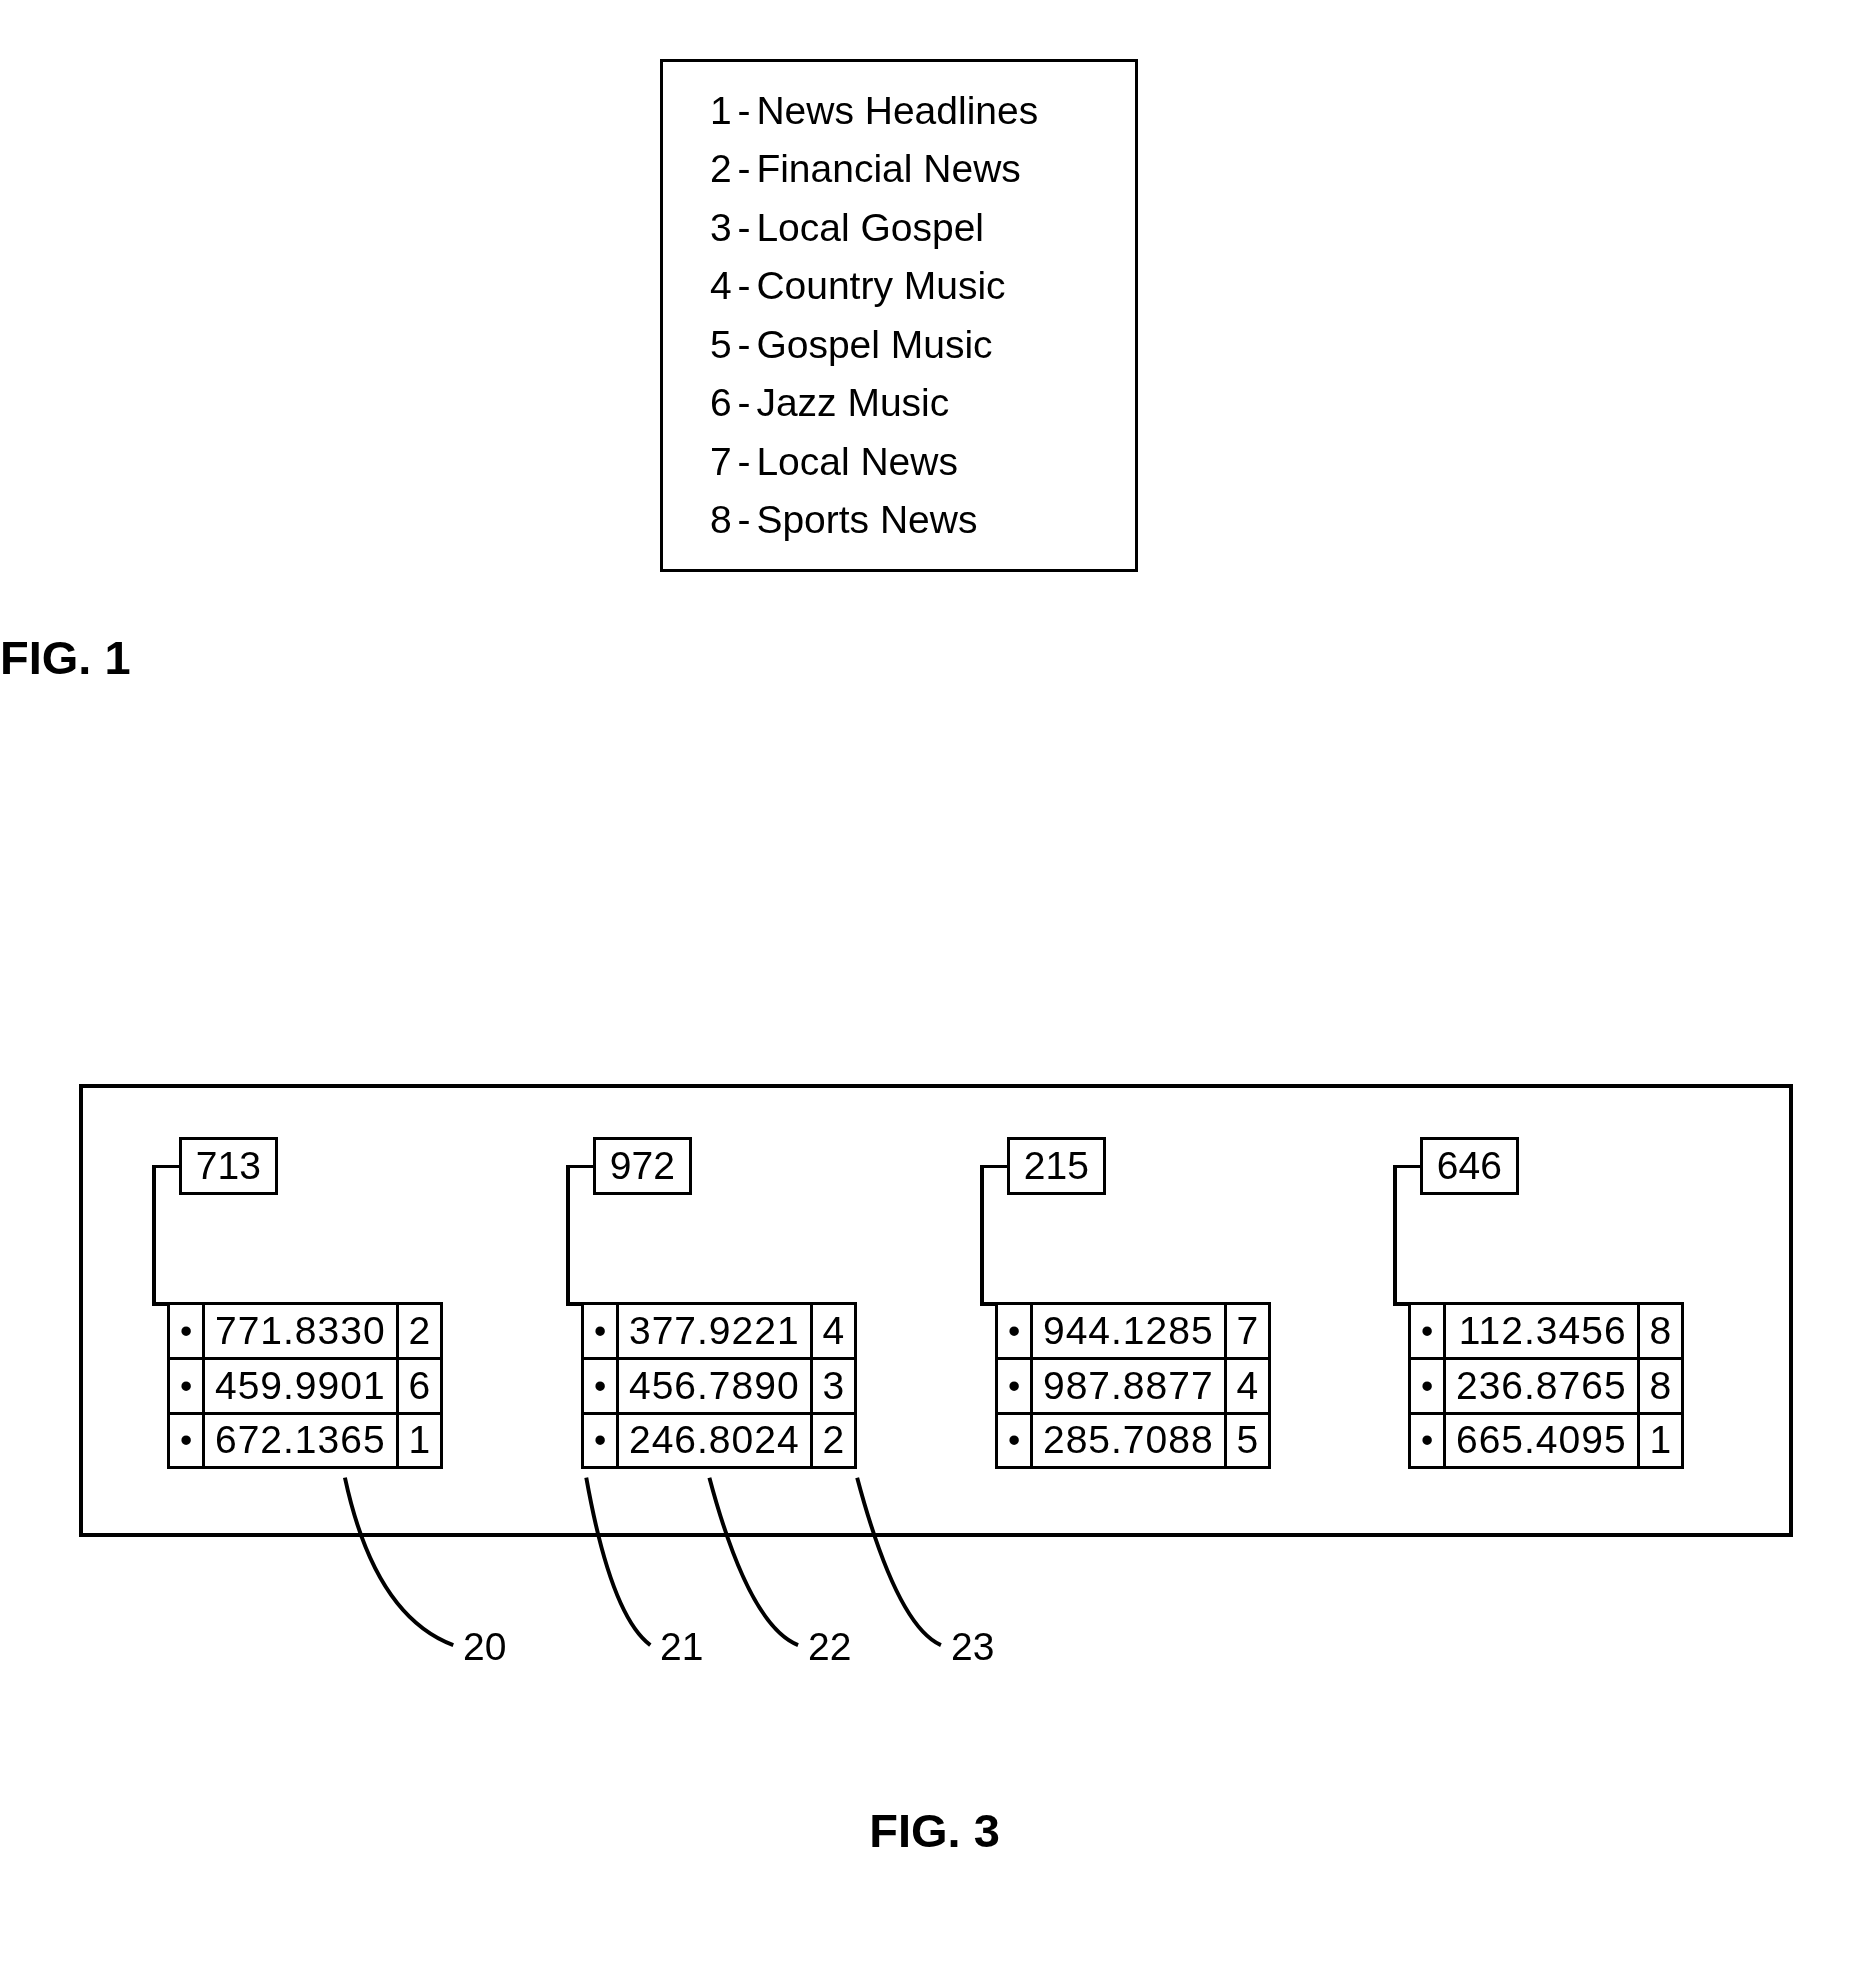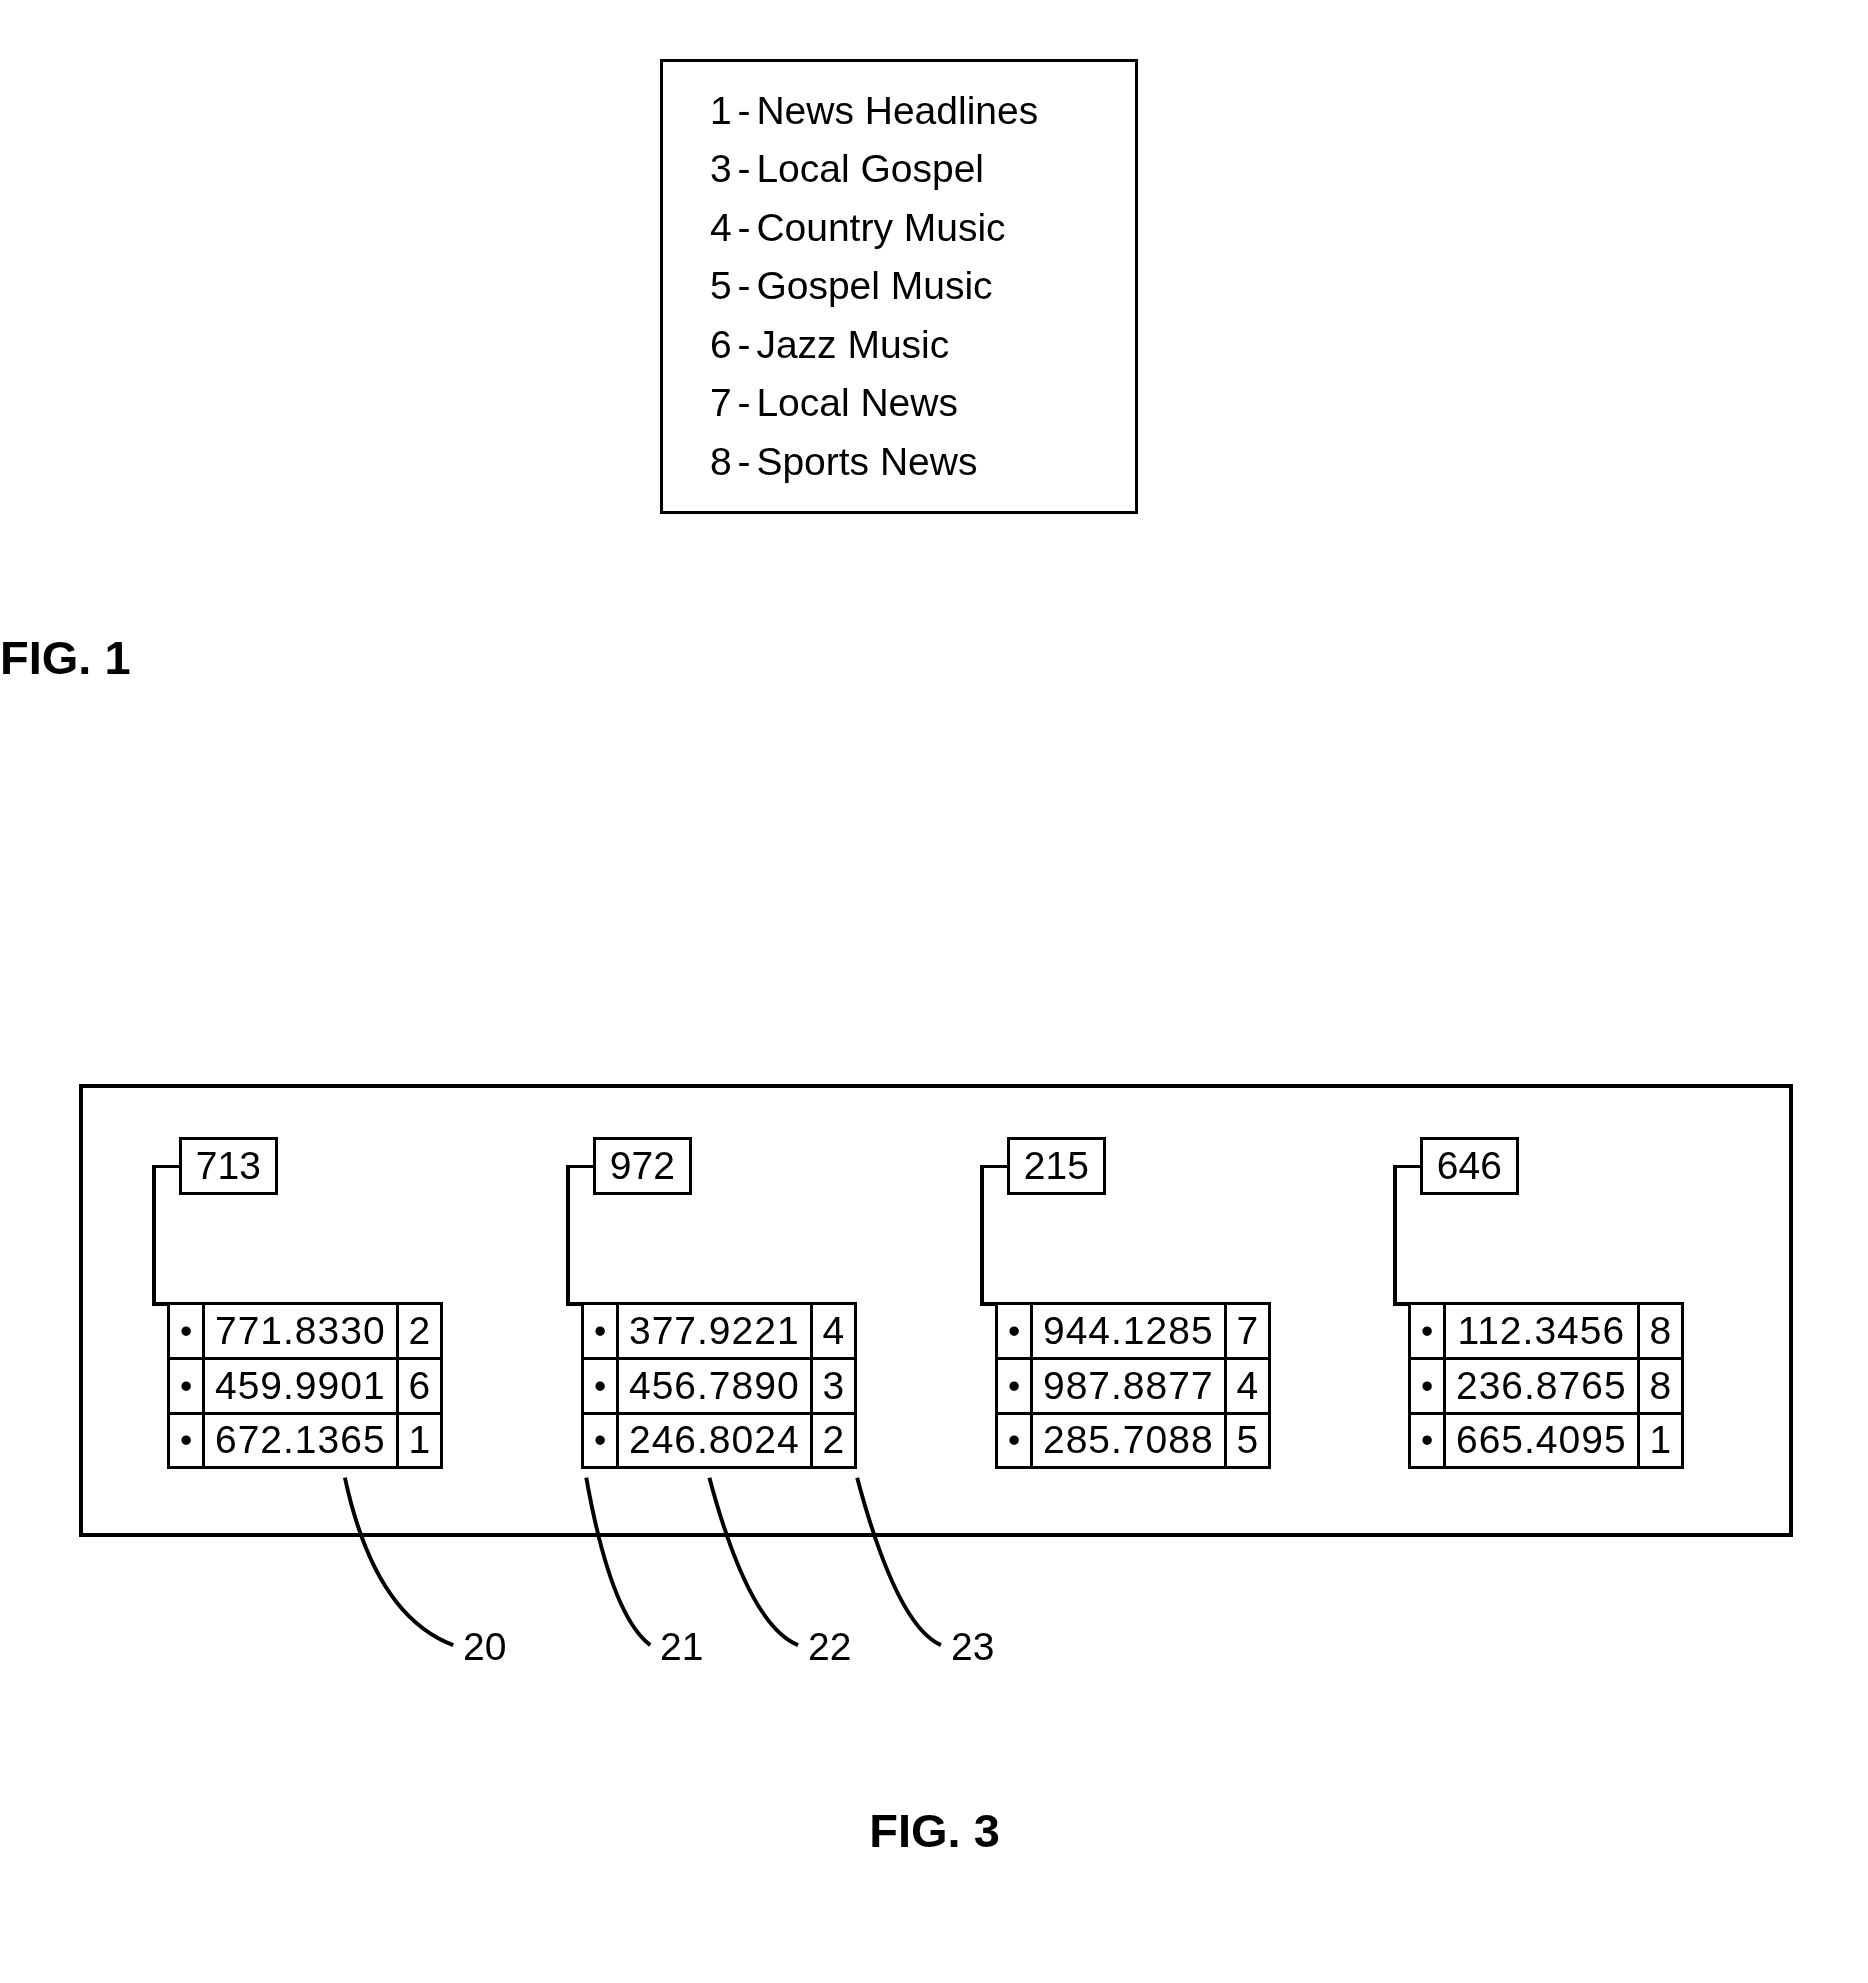--- a/index.html
+++ b/index.html
@@ -65,30 +65,31 @@
     position: absolute;
   }
   .entry-table td {
     border: 3.9px solid #000;
     font-size: 39px;
     padding: 3.9px 9.9px;
     background: #fff;
     text-align: center;
   }
   .entry-table td.dot { width: 39px; font-size:35px; }
-  .entry-table td.phone { width: 227px; letter-spacing:1px;}
+  .entry-table td.phone { width: 227px; letter-spacing:1px;text-align:right;}
   .entry-table td.code { width: 43px; }
   .fig3-label { font-weight: bold; font-size: 47px; text-align:center; position:absolute; left:0; right:0; top: 1803px; }
   .ref-num { position:absolute; font-size: 39px; }
 </style>
 </head>
 <body>
 
 <div class="fig1-box">
   <div class="fig1-row"><span class="fig1-num">1</span><span class="fig1-dash">-</span><span>News Headlines</span></div>
+  <div class="fig1-row"><span class="fig1-num">2</span><span class="fig1-dash">-</span><span>Financial News</span></div>
   <div class="fig1-row"><span class="fig1-num">3</span><span class="fig1-dash">-</span><span>Local Gospel</span></div>
   <div class="fig1-row"><span class="fig1-num">4</span><span class="fig1-dash">-</span><span>Country Music</span></div>
   <div class="fig1-row"><span class="fig1-num">5</span><span class="fig1-dash">-</span><span>Gospel Music</span></div>
   <div class="fig1-row"><span class="fig1-num">6</span><span class="fig1-dash">-</span><span>Jazz Music</span></div>
   <div class="fig1-row"><span class="fig1-num">7</span><span class="fig1-dash">-</span><span>Local News</span></div>
   <div class="fig1-row"><span class="fig1-num">8</span><span class="fig1-dash">-</span><span>Sports News</span></div>
 </div>
 <div class="fig1-label">FIG. 1</div>
 
 <div class="fig3-outer">

